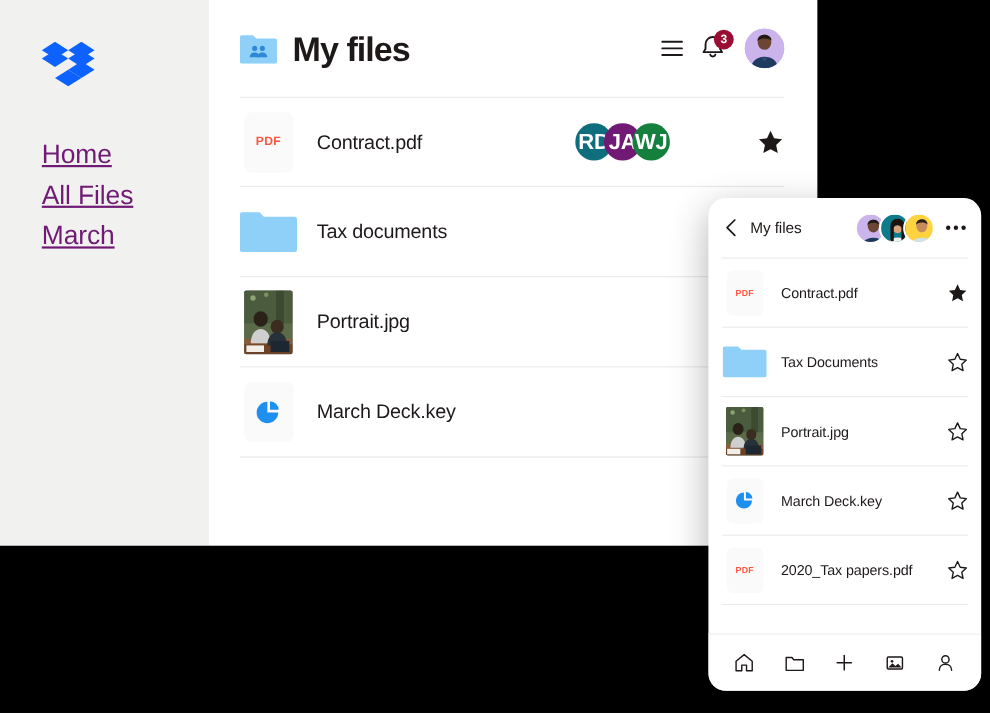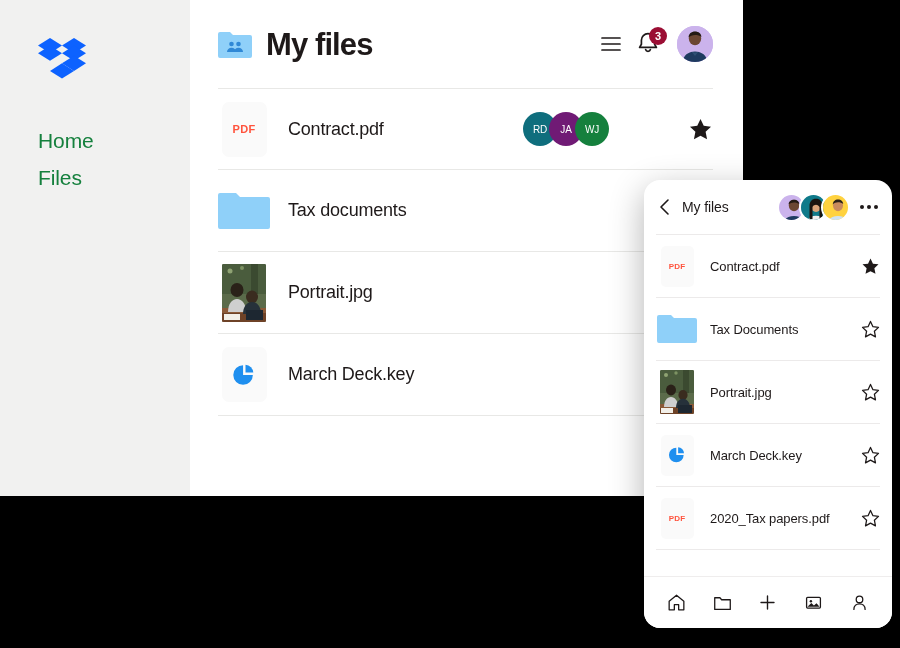--- a/index.html
+++ b/index.html
@@ -51,26 +51,27 @@
 
   #sidebar-nav {
     position: absolute;
     left: 38px;
     top: 122px;
     width: 140px;
   }
 
   .sidebar-item {
     display: block;
-    font-size: 21px;
+    font-size: 24px;
     line-height: 37px;
-    color: #15803d;
+    color: #701a75;
     letter-spacing: -0.1px;
     cursor: pointer;
     white-space: nowrap;
+    text-decoration: underline;
   }
 
   
   #main {
     flex: 1 1 auto;
     height: 100%;
     background: #ffffff;
     position: relative;
   }
 
@@ -218,22 +219,22 @@
     margin-right: 78px;
   }
   .ini-avatar {
     width: 34px;
     height: 34px;
     border-radius: 50%;
     display: flex;
     align-items: center;
     justify-content: center;
     color: #ffffff;
-    font-size: 10px;
-    font-weight: normal;
+    font-size: 20px;
+    font-weight: bold;
     letter-spacing: -0.2px;
     margin-left: -8px;
   }
   .ini-avatar:first-child { margin-left: 0; }
 
   .star-btn {
     width: 26px;
     height: 26px;
     flex: 0 0 26px;
     background: none;
@@ -388,21 +389,22 @@
             <polygon points="36,22.8 48,15.2 36,7.6 24,15.2"></polygon>
             <polygon points="24,25.3 36,17.7 48,25.3 36,32.9"></polygon>
             <polygon points="24,25.3 12,17.7 0,25.3 12,32.9" opacity="0"></polygon>
             <polygon points="24,25.3 12,32.9 24,40.5 36,32.9"></polygon>
           </g>
         </svg>
       </div>
 
       <nav id="sidebar-nav">
         <a class="sidebar-item">Home</a>
-        <a class="sidebar-item">Files</a>
+        <a class="sidebar-item">All Files</a>
+        <a class="sidebar-item">March</a>
       </nav>
     </div>
 
     <div id="main">
 
       <div id="main-header">
 
         <span id="header-folder-icon">
           <svg viewBox="0 0 34 28" width="34" height="28">
             <path d="M0 4a2 2 0 0 1 2-2h10l3 3h17a2 2 0 0 1 2 2v19a2 2 0 0 1-2 2H2a2 2 0 0 1-2-2z" fill="#8fd0f9"></path>

